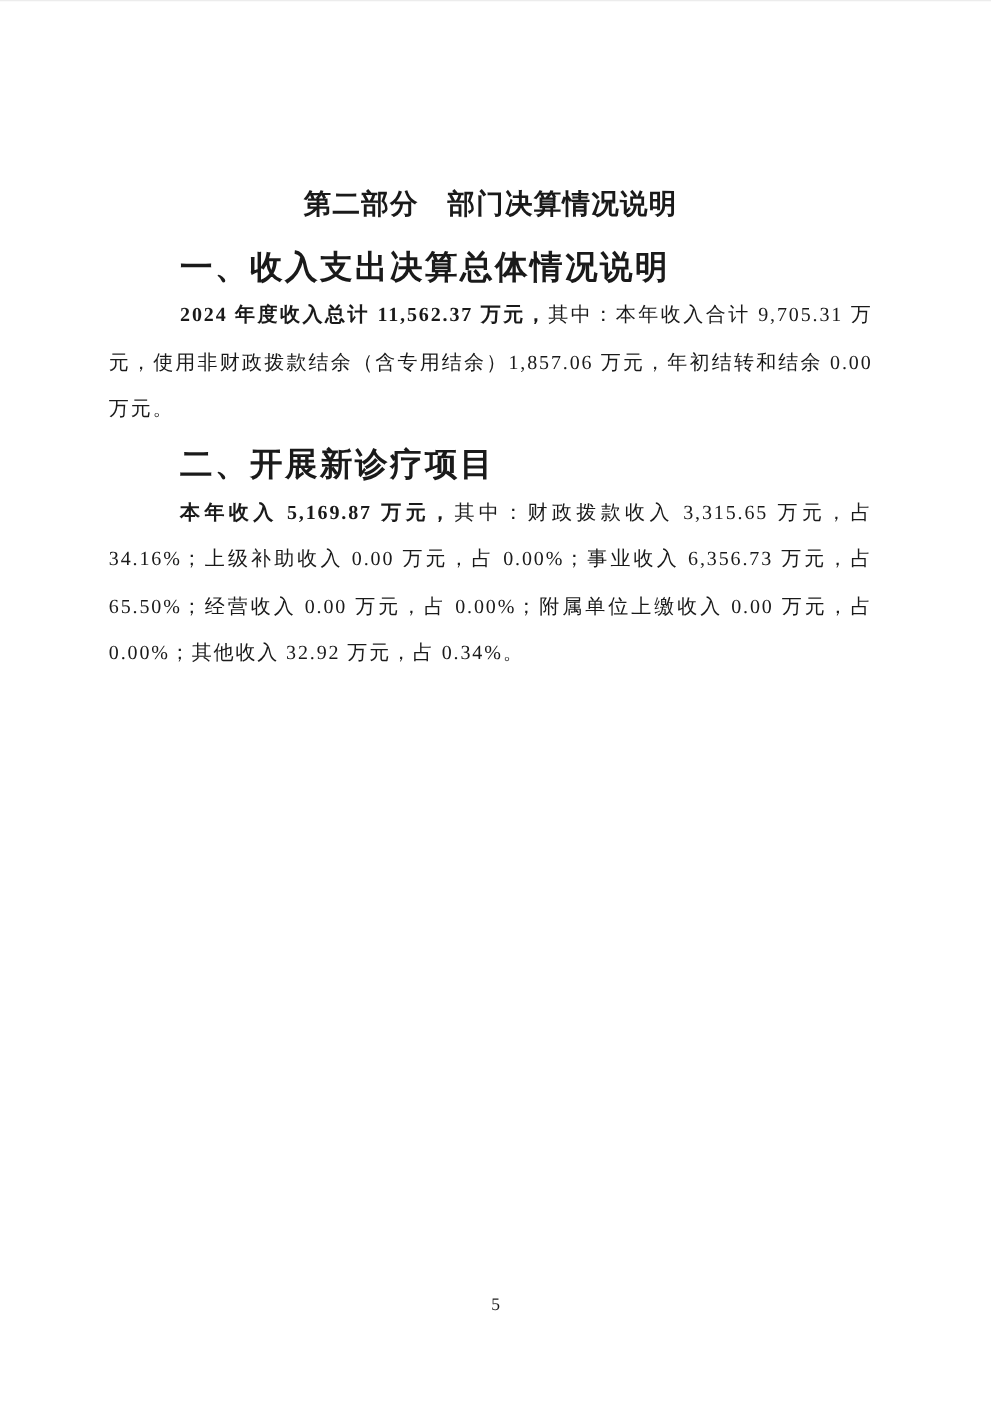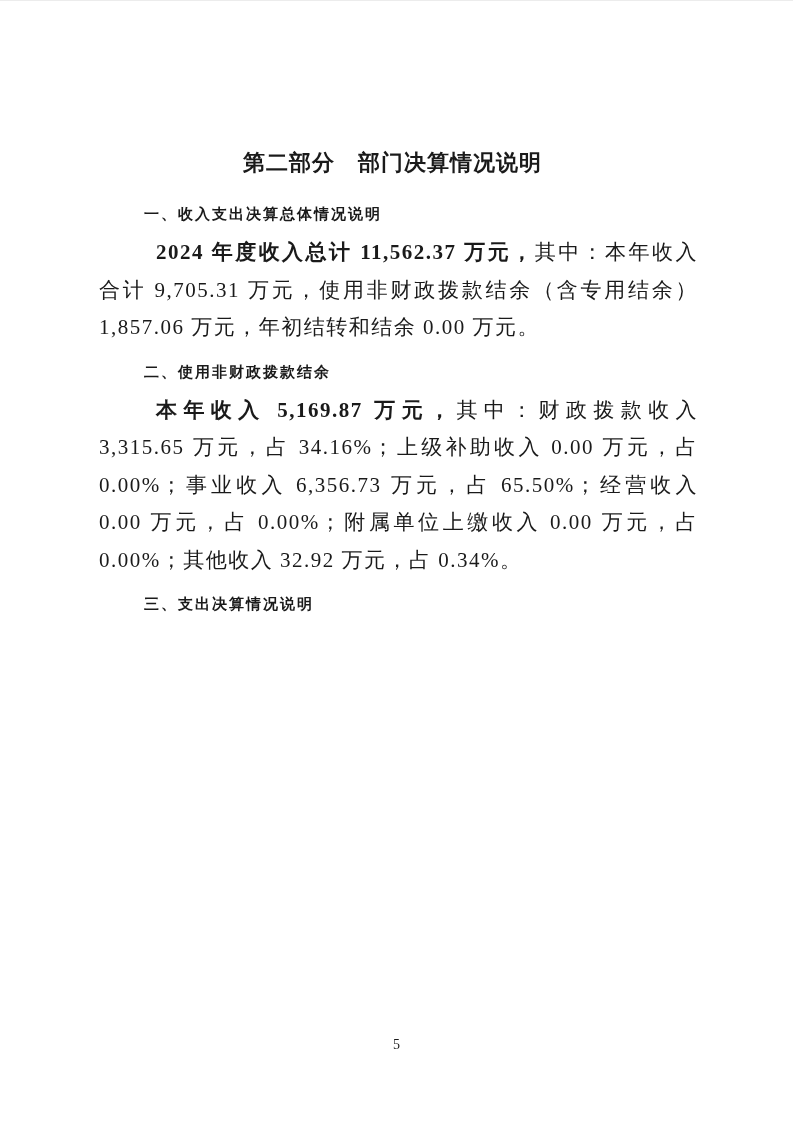--- a/index.html
+++ b/index.html
@@ -23,37 +23,37 @@
     font-weight: bold;
     font-size: 22px;
     line-height: 29px;
     text-align: center;
     letter-spacing: 1px;
     margin: 0;
   }
   .section-heading {
     font-family: "Liberation Sans", sans-serif;
     font-weight: bold;
-    font-size: 15px;
+    font-size: 26px;
     line-height: 29px;
     letter-spacing: 2px;
     margin: 10px 0 6px 0;
     padding-left: 57px;
   }
   .section-heading.first {
     margin-top: 22px;
   }
   .para {
     font-family: "Liberation Serif", serif;
-    font-size: 21px;
+    font-size: 16px;
     line-height: 37.5px;
     letter-spacing: 1.5px;
     text-align: justify;
     text-indent: 57px;
-    margin: 0 0 4px 12px;
+    margin: 0 0 4px 0;
   }
   .para .lead {
     font-weight: bold;
   }
   .page-number {
     position: absolute;
     left: 0;
     top: 1036px;
     width: 100%;
     text-align: center;
@@ -68,21 +68,20 @@
 <div class="page">
 
   <h1 class="doc-title">第二部分　部门决算情况说明</h1>
 
   <h2 class="section-heading first">一、收入支出决算总体情况说明</h2>
 
   <p class="para"><span class="lead">2024 年度收入总计 11,562.37 万元，</span><span>其中：本年收入合计 9,705.31 万元，使用非财政拨款结余（含专用结余）1,857.06 万元，年初结转和结余 0.00 万元。</span></p>
 
 
 
-  <h2 class="section-heading">二、使用非财政拨款结余</h2>
+  <h2 class="section-heading">二、开展新诊疗项目</h2>
 
   <p class="para"><span class="lead">本年收入 5,169.87 万元，</span><span>其中：财政拨款收入 3,315.65 万元，占 34.16%；上级补助收入 0.00 万元，占 0.00%；事业收入 6,356.73 万元，占 65.50%；经营收入 0.00 万元，占 0.00%；附属单位上缴收入 0.00 万元，占 0.00%；其他收入 32.92 万元，占 0.34%。</span></p>
 
-  <h2 class="section-heading">三、支出决算情况说明</h2>
 
   <div class="page-number">5</div>
 
 </div>
 
 </body></html>

